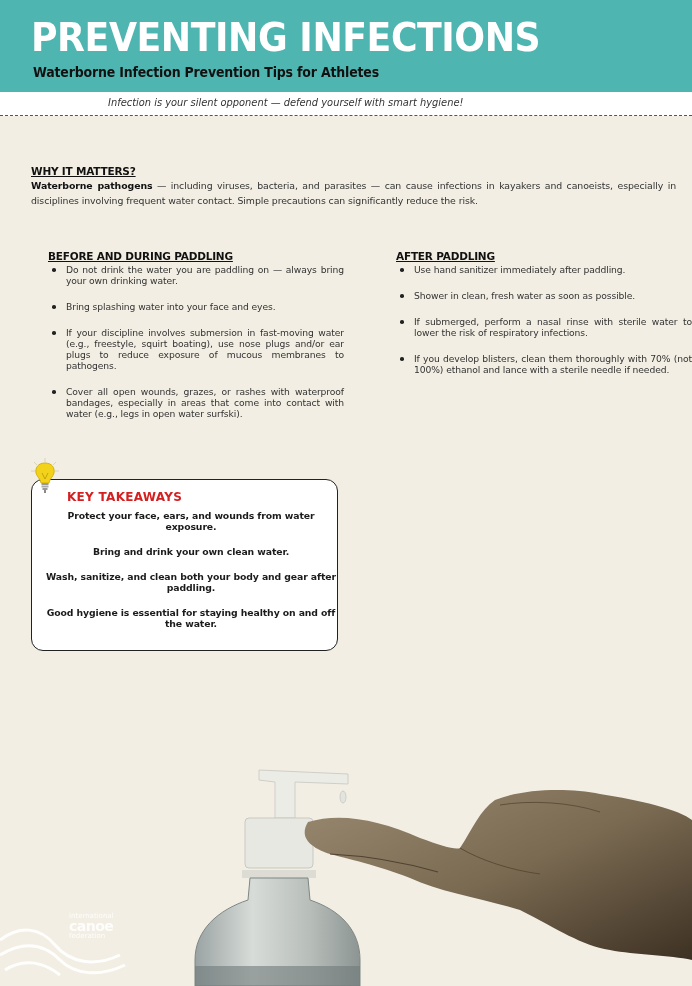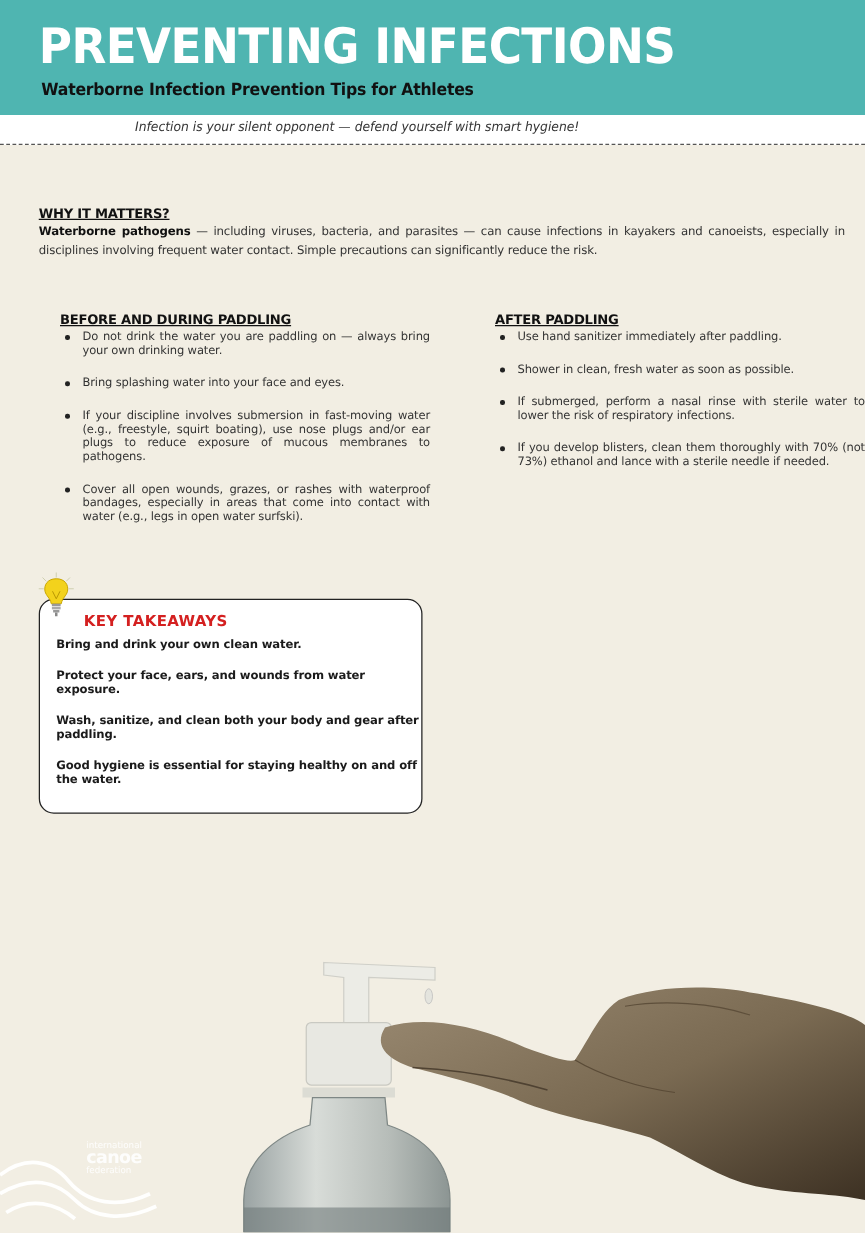--- a/index.html
+++ b/index.html
@@ -61,21 +61,21 @@
     font-size: 9.2px; line-height: 11px; color: #333;
     text-align: justify; letter-spacing: -0.1px;
     margin-bottom: 15px;
   }
   .col li::before {
     content: ""; position: absolute; left: 4px; top: 4px;
     width: 3.5px; height: 3.5px; border-radius: 50%; background: #222;
   }
   .takeaways {
     position: absolute; left: 31px; top: 479px; width: 307px; height: 172px;
-    background: #ffffff; border: 1.5px solid #222; border-radius: 12px;
+    background: #ffffff; border: 1.5px solid #222; border-radius: 12px; text-align: center;
   }
   .bulb {
     position: absolute; left: 30px; top: 457px; width: 30px; height: 40px;
   }
   .takeaways-title {
     position: absolute; left: 35px; top: 10px;
     font-weight: bold; font-size: 12px; color: #d42020; letter-spacing: 0.3px;
     white-space: nowrap;
   }
   .takeaways-list { position: absolute; left: 13px; top: 30px; width: 292px; }
@@ -118,29 +118,29 @@
     <li>Cover all open wounds, grazes, or rashes with waterproof bandages, especially in areas that come into contact with water (e.g., legs in open water surfski).</li>
   </ul>
 </section>
 
 <section class="col col-right">
   <div class="sec-head">AFTER PADDLING</div>
   <ul>
     <li>Use hand sanitizer immediately after paddling.</li>
     <li>Shower in clean, fresh water as soon as possible.</li>
     <li>If submerged, perform a nasal rinse with sterile water to lower the risk of respiratory infections.</li>
-    <li>If you develop blisters, clean them thoroughly with 70% (not 73%) ethanol and lance with a sterile needle if needed.</li>
+    <li>If you develop blisters, clean them thoroughly with 70% (not 100%) ethanol and lance with a sterile needle if needed.</li>
   </ul>
 </section>
 
 <div class="takeaways">
   <div class="takeaways-title">KEY  TAKEAWAYS</div>
   <div class="takeaways-list">
+    <p>Protect your face, ears, and wounds from water exposure.</p>
     <p>Bring and drink your own clean water.</p>
-    <p>Protect your face, ears, and wounds from water exposure.</p>
     <p>Wash, sanitize, and clean both your body and gear after paddling.</p>
     <p>Good hygiene is essential for staying healthy on and off the water.</p>
   </div>
 </div>
 
 <svg class="bulb" viewBox="0 0 30 40">
   <g stroke="#cfcfb0" stroke-width="0.8">
     <line x1="15" y1="1" x2="15" y2="5"></line>
       <line x1="4" y1="5" x2="7" y2="8"></line>
     <line x1="26" y1="5" x2="23" y2="8"></line>

